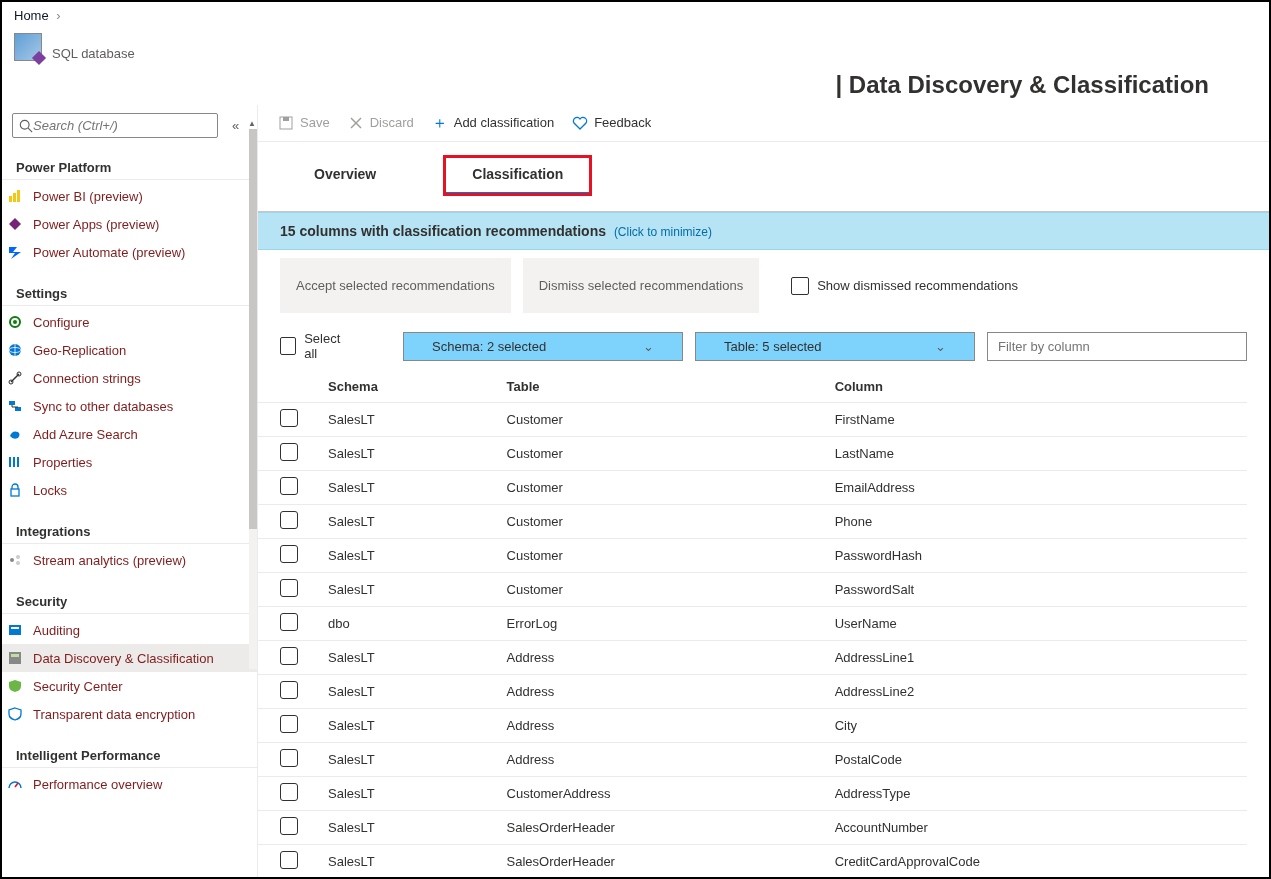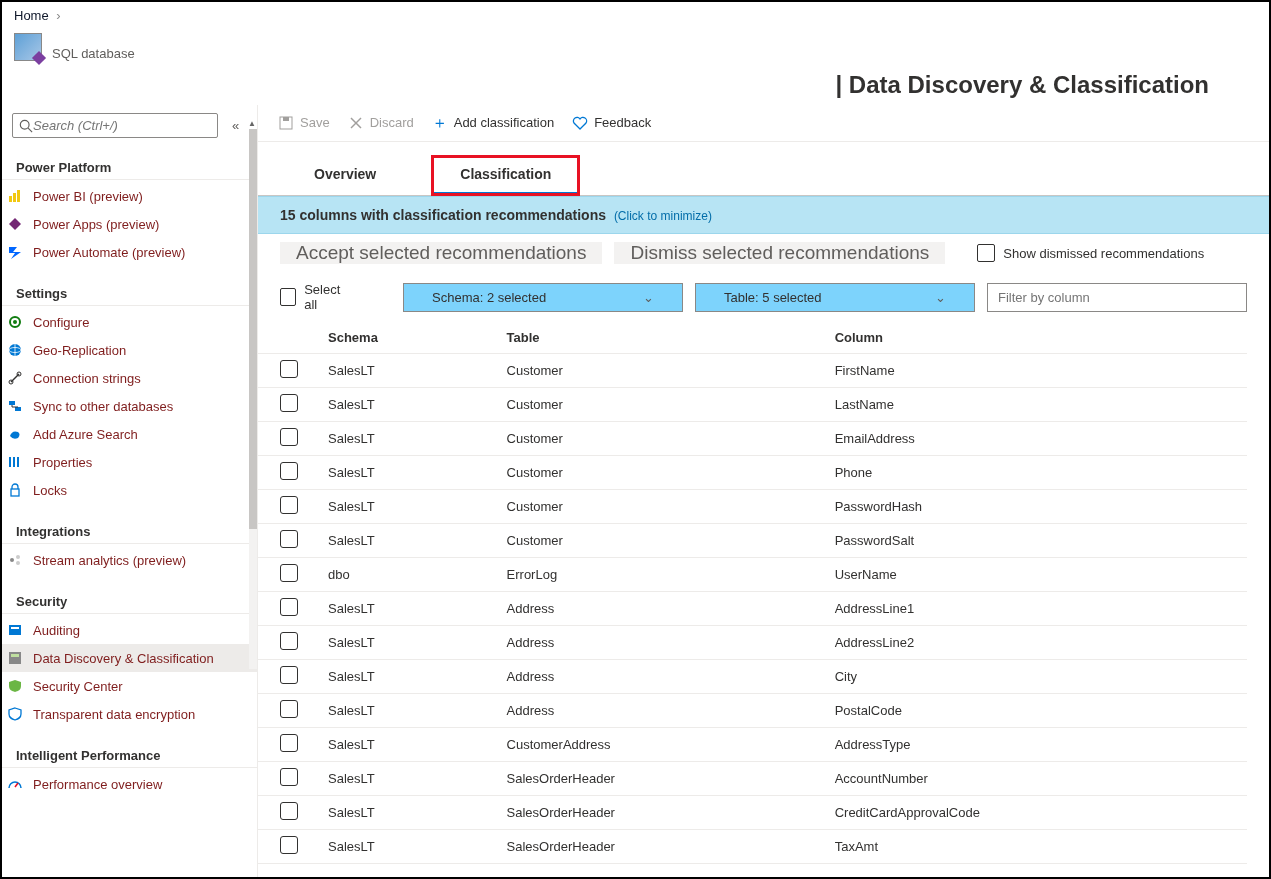--- a/index.html
+++ b/index.html
@@ -29,29 +29,29 @@
   .nav-icon { width: 16px; height: 16px; display:inline-flex; align-items:center; justify-content:center; }
   .scrollbar-fake { position: absolute; right: 0; top: 24px; width: 8px; height: 540px; background: #f3f2f1; }
   .scrollbar-thumb { position: absolute; right: 0; top: 24px; width: 8px; height: 400px; background: #c8c6c4; }
   .scrollbar-arrow { position:absolute; right:0; width:10px; height:10px; font-size:8px; color:#666; text-align:center;}
   
   .main { flex: 1; display: flex; flex-direction: column; overflow: hidden; }
   .cmdbar { display: flex; align-items: center; gap: 18px; padding: 10px 20px; border-bottom: 1px solid #edebe9; }
   .cmd { display: flex; gap: 6px; cursor: pointer; color: #323130; }
   .cmd.disabled { color: #a19f9d; cursor: default; }
   .cmd .ci { width: 16px; height: 16px; display:inline-flex; align-items:center; justify-content:center; }
-  .tabs { display: flex; gap: 0; padding: 14px 28px 0; border-bottom: 1px solid #c8c6c4; }
+  .tabs { display: flex; gap: 12px; padding: 14px 28px 16px; border-bottom: 1px solid #c8c6c4; }
   .tab { padding: 10px 28px 10px; font-size: 14px; cursor: pointer; font-weight:600; color:#323130; position:relative;}
   .tab.active { border-bottom: 3px solid #0078d4; }
   .tab.highlight { outline: 3px solid #e81123; outline-offset: -2px; margin-left: 28px; }
   .banner { background: #b7e4f4; padding: 10px 22px; font-size: 14px; border-top: 1px solid #9cd6ec; border-bottom:1px solid #9cd6ec; cursor:pointer;}
   .banner .strong { font-weight: 700; }
   .banner .hint { color: #036da9; font-size: 12px; margin-left:4px;}
   .actionbar { display: flex; align-items: center; gap: 12px; padding: 8px 22px; }
-  .pill-btn { background: #f3f2f1; color: #605e5c; padding: 0 16px; border: none; cursor: pointer; font-size: 19px; }
+  .pill-btn { background: #f3f2f1; color: #605e5c; padding: 20px 16px; border: none; cursor: pointer; font-size: 13px; }
   .chk-inline { display: flex; align-items: center; gap: 8px; margin-left: 20px; }
   .chk { width: 18px; height: 18px; border: 1px solid #323130; border-radius: 2px; background:#fff;}
   .filters { display: flex; align-items: center; gap: 12px; padding: 10px 22px; }
   .select-all { display: flex; align-items: center; gap: 8px; margin-right: 40px;}
   .dropdown { display: flex; align-items: flex-end; justify-content: space-between; border: 1px solid #8a8886; padding: 6px 28px; min-width: 280px; cursor: pointer; background:#7dd3fc;}
   .dropdown .chev { color:#605e5c; }
   .filter-input { border: 1px solid #8a8886; padding: 6px 10px; flex:1; min-width:260px;}
   .filter-input input { border:none; outline:none; width:100%; font-size:13px;}
   .tbl { width: 100%; border-collapse: collapse; }
   .tbl th { text-align: left; font-weight: 600; padding: 8px 10px; border-bottom: 1px solid #edebe9; font-size:13px;}

